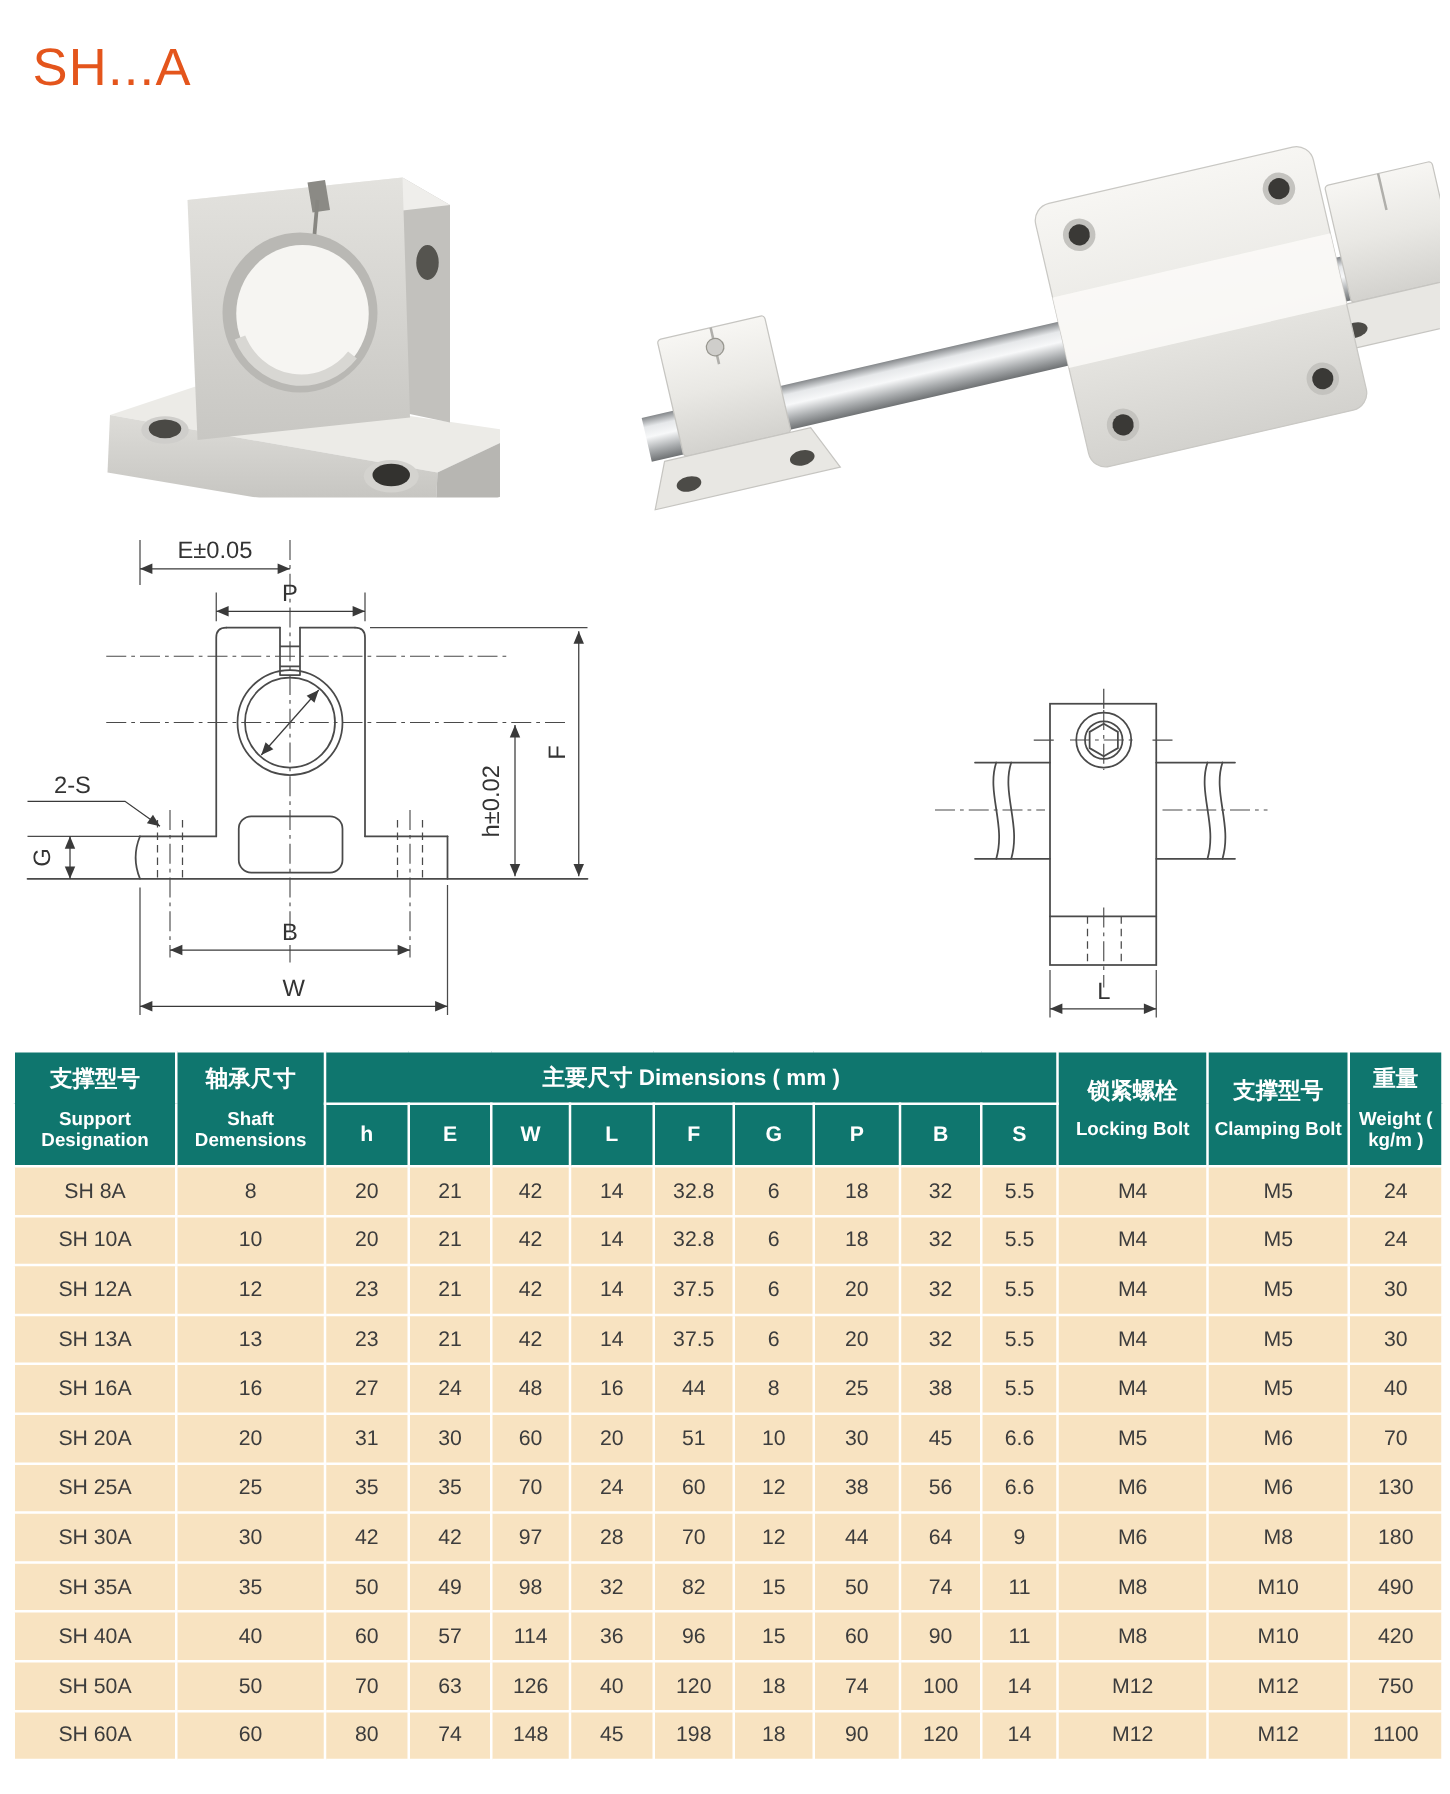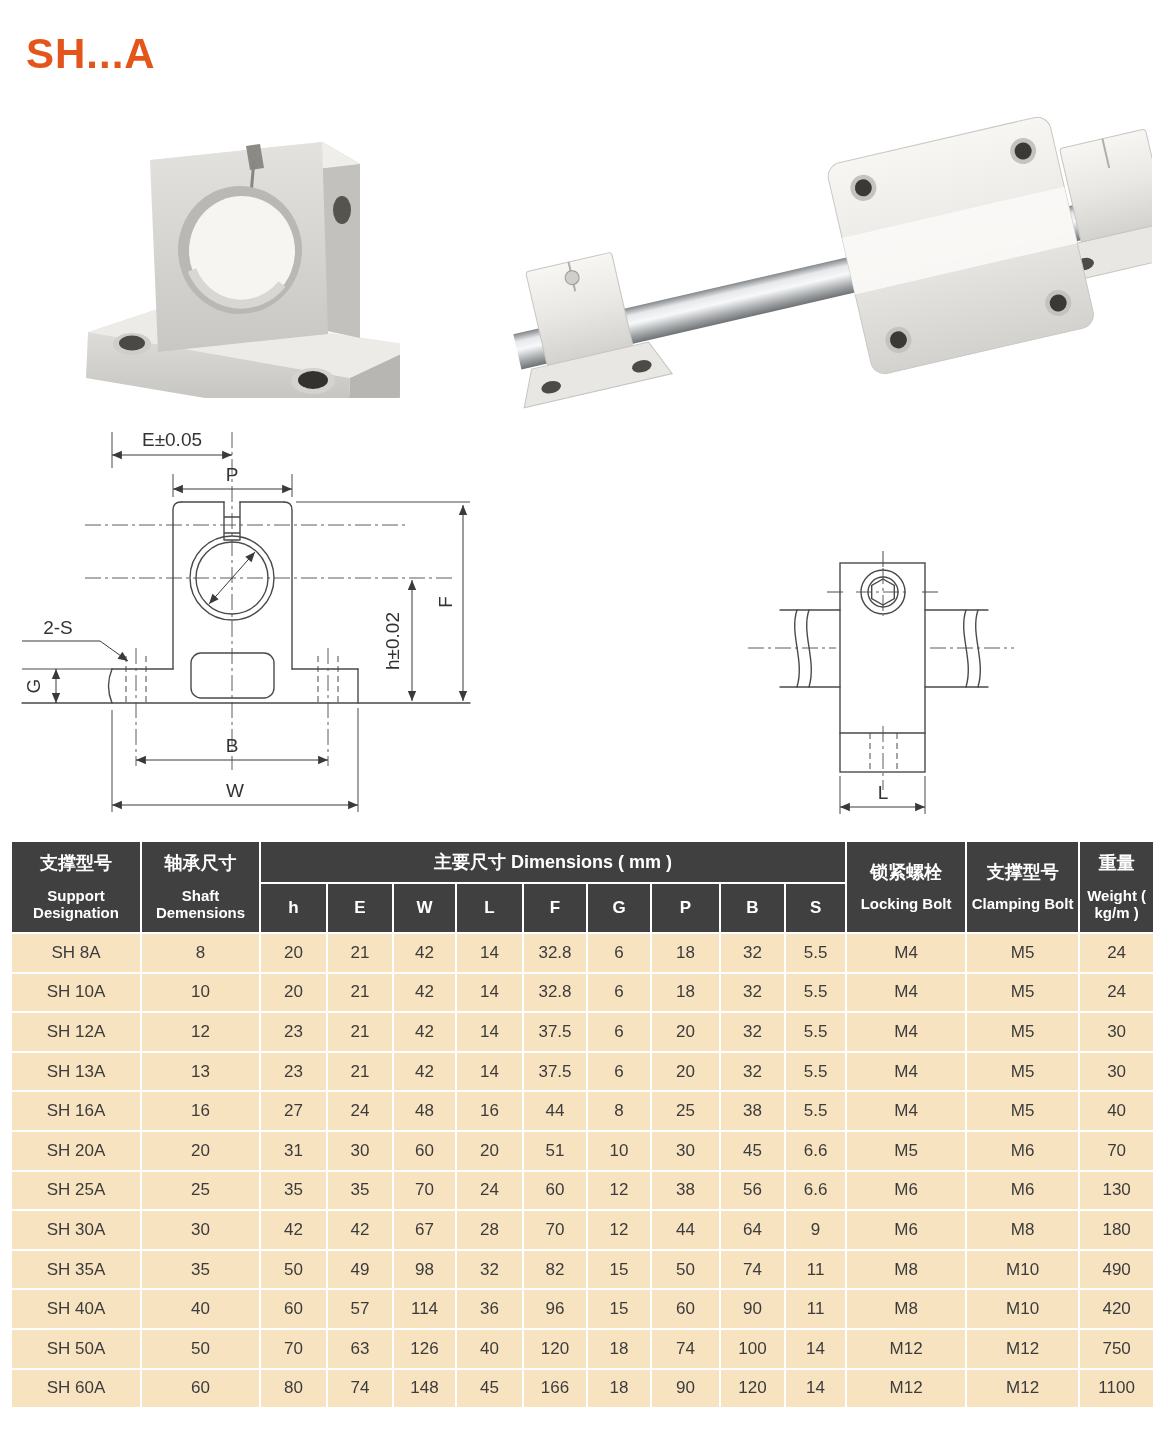--- a/index.html
+++ b/index.html
@@ -1,31 +1,31 @@
 <!DOCTYPE html>
 <html><head>
 <meta charset="utf-8">
 <style>
   html,body{margin:0;padding:0;}
   body{
     width:1160px;height:1435px;position:relative;background:#ffffff;
     font-family:"Liberation Sans","DejaVu Sans",sans-serif;overflow:hidden;
   }
   .page-title{
-    position:absolute;left:26px;top:30px;font-size:42px;font-weight:bold;
+    position:absolute;left:26px;top:30px;font-size:42px;font-weight:normal;
     color:#e4551c;letter-spacing:1px;margin:0;
   }
   .photo,.drawing{position:absolute;}
   
   table.spec{
     position:absolute;left:10px;top:840px;width:1143px;
     border-collapse:collapse;table-layout:fixed;
   }
   table.spec th{
-    background:#404040;color:#ffffff;font-weight:bold;
+    background:#0f766e;color:#ffffff;font-weight:bold;
     border:2px solid #ffffff;padding:0;text-align:center;vertical-align:middle;
   }
   table.spec thead tr.main{height:42px;}
   table.spec thead tr.sub th{height:48px;font-size:17px;font-weight:bold;}
   table.spec .zh{font-size:18px;line-height:1.25;font-weight:bold;}
   table.spec .en{font-size:15px;line-height:1.12;font-weight:bold;margin-top:13px;}
   table.spec tbody td{
     background:#f8e3c1;border:2px solid #ffffff;text-align:center;
     vertical-align:middle;font-size:17px;color:#3c3c3c;height:37.6px;padding:0;
   }
@@ -368,21 +368,21 @@
         <td>6.6</td>
         <td>M6</td>
         <td>M6</td>
         <td>130</td>
       </tr>
       <tr>
         <td>SH 30A</td>
         <td>30</td>
         <td>42</td>
         <td>42</td>
-        <td>67</td>
+        <td>97</td>
         <td>28</td>
         <td>70</td>
         <td>12</td>
         <td>44</td>
         <td>64</td>
         <td>9</td>
         <td>M6</td>
         <td>M8</td>
         <td>180</td>
       </tr>
@@ -434,21 +434,21 @@
         <td>M12</td>
         <td>750</td>
       </tr>
       <tr>
         <td>SH 60A</td>
         <td>60</td>
         <td>80</td>
         <td>74</td>
         <td>148</td>
         <td>45</td>
-        <td>166</td>
+        <td>198</td>
         <td>18</td>
         <td>90</td>
         <td>120</td>
         <td>14</td>
         <td>M12</td>
         <td>M12</td>
         <td>1100</td>
       </tr>
     </tbody>
 </table>

